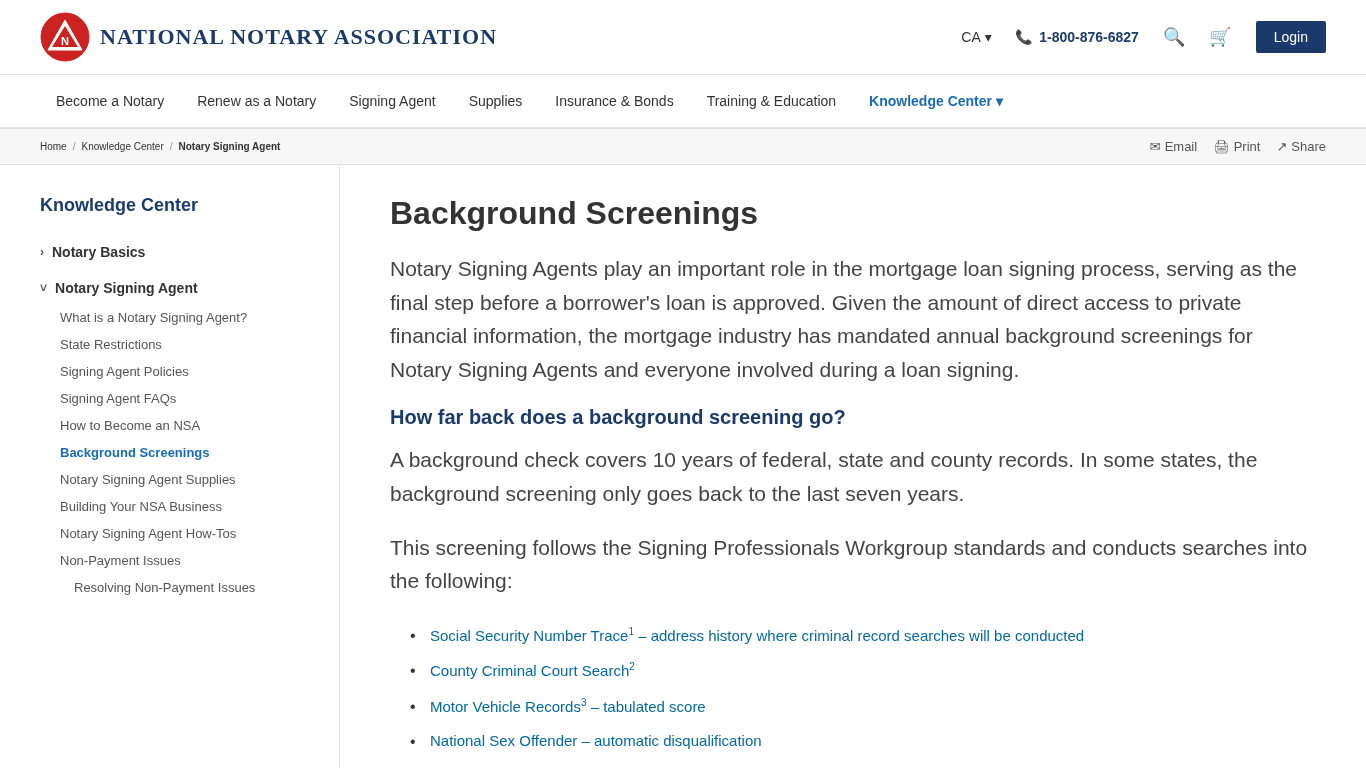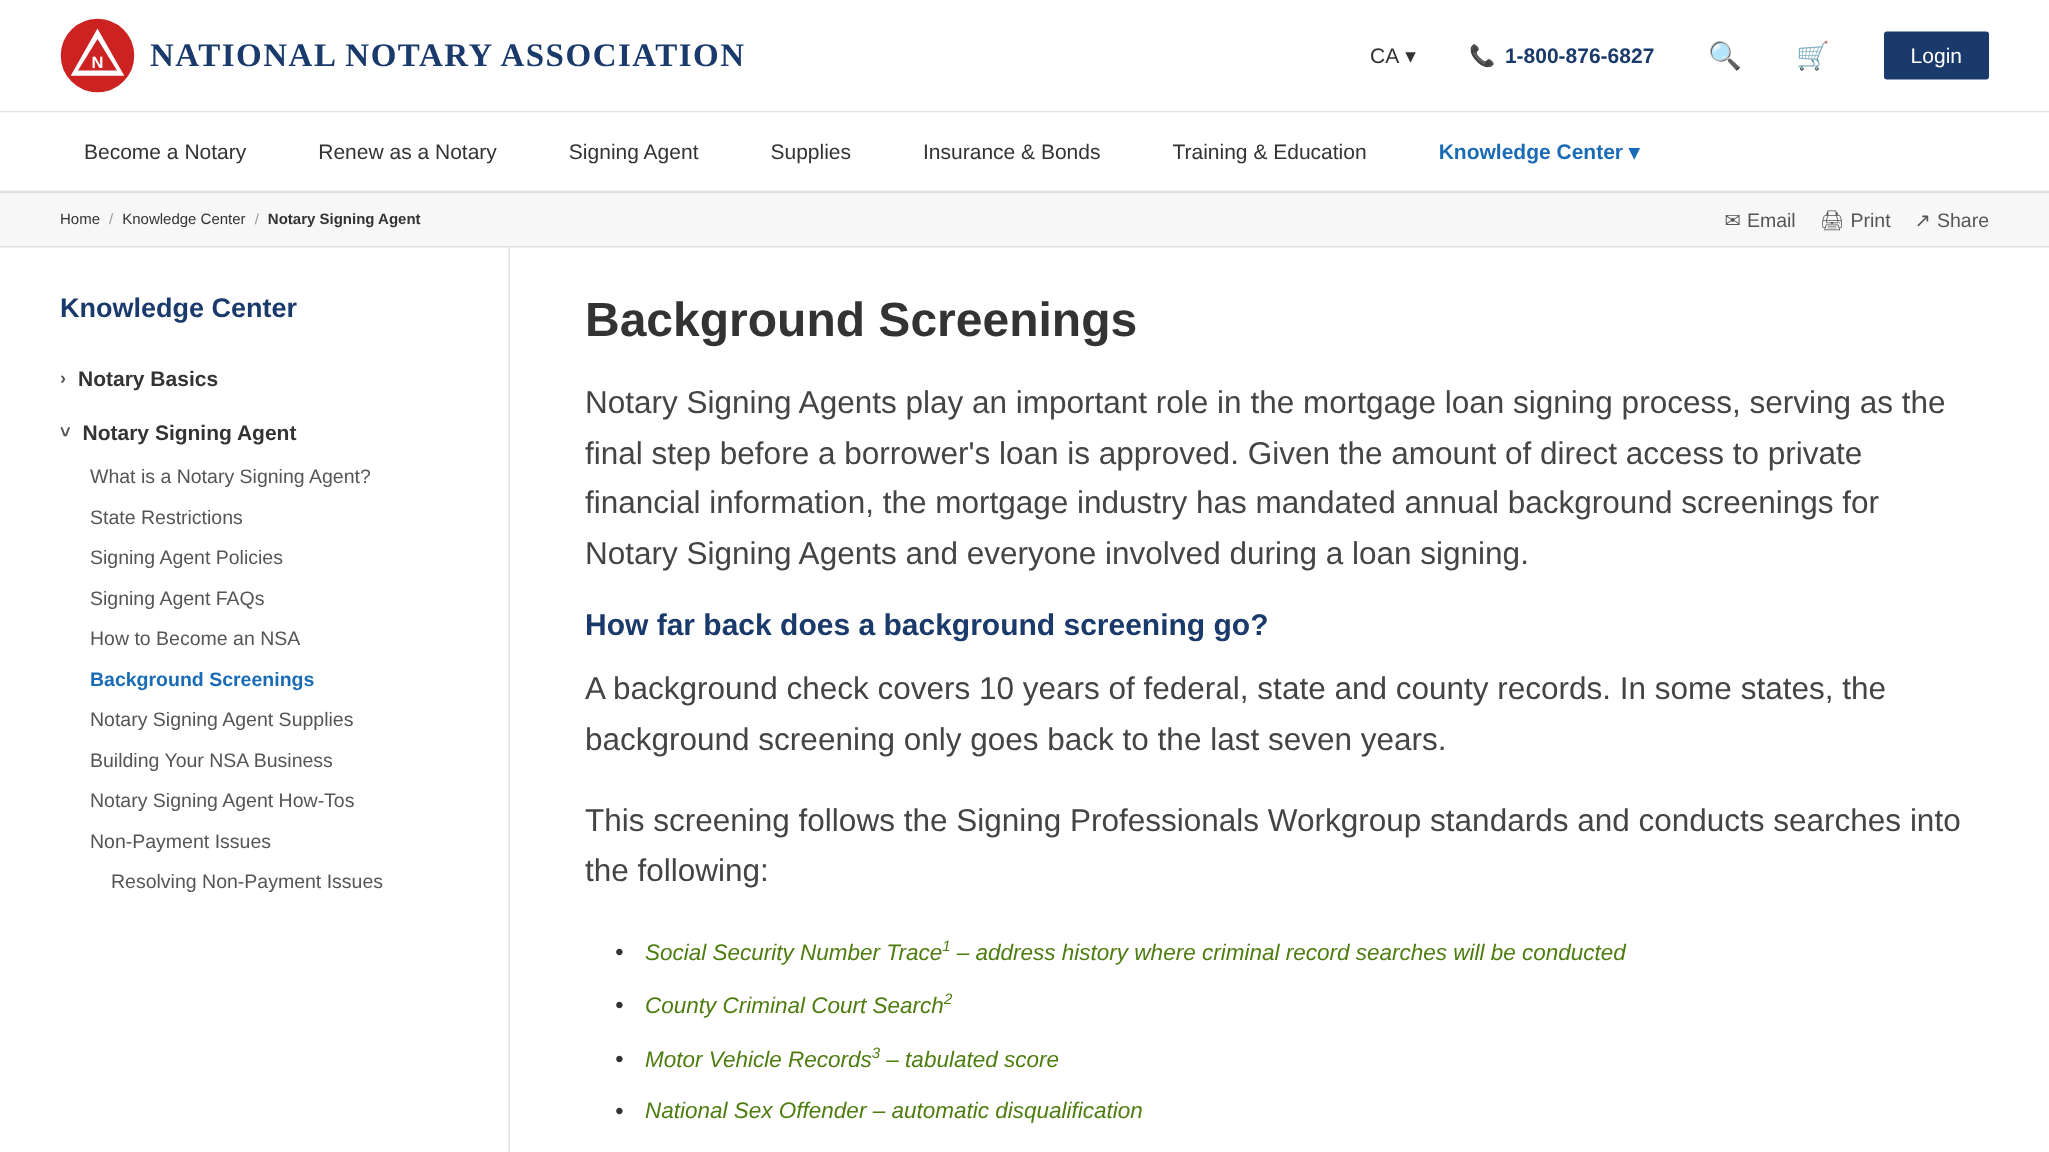--- a/index.html
+++ b/index.html
@@ -27,21 +27,21 @@
       font-size: 22px;
       font-weight: bold;
       color: #1a3a6b;
       letter-spacing: 1px;
       text-transform: uppercase;
       font-family: Georgia, serif;
     }
     .header-right {
       display: flex;
       align-items: center;
-      gap: 36px;
+      gap: 24px;
     }
     .state-selector {
       display: flex;
       align-items: center;
       gap: 4px;
       font-size: 14px;
       color: #333;
       cursor: pointer;
     }
     .phone-link {
@@ -79,21 +79,21 @@
 
     
     .main-nav {
       background: #fff;
       border-bottom: 2px solid #e0e0e0;
       padding: 0 40px;
     }
     .main-nav ul {
       display: flex;
       list-style: none;
-      gap: 16px;
+      gap: 1px;
     }
     .main-nav ul li a {
       display: block;
       padding: 18px 16px;
       color: #333;
       text-decoration: none;
       font-size: 14px;
       white-space: nowrap;
     }
     .main-nav ul li.active a {
@@ -215,22 +215,21 @@
     .bullet-list {
       list-style: none;
       padding-left: 20px;
       margin-bottom: 16px;
     }
     .bullet-list li {
       position: relative;
       padding: 6px 0 6px 20px;
       font-size: 15px;
       line-height: 1.5;
-      color: #4d7c0f;
-      font-style: italic;
+      color: #0369a1;
     }
     .bullet-list li::before {
       content: '•';
       position: absolute;
       left: 0;
       color: #333;
       font-size: 16px;
     }
     sup {
       font-size: 10px;

